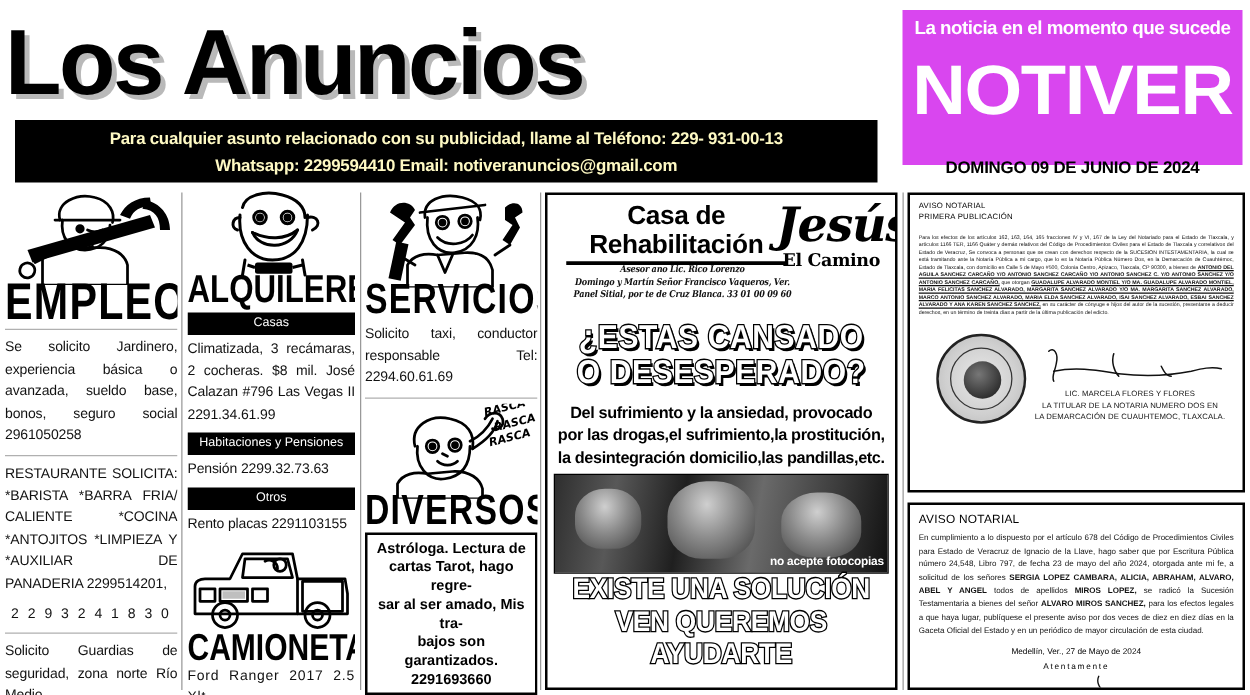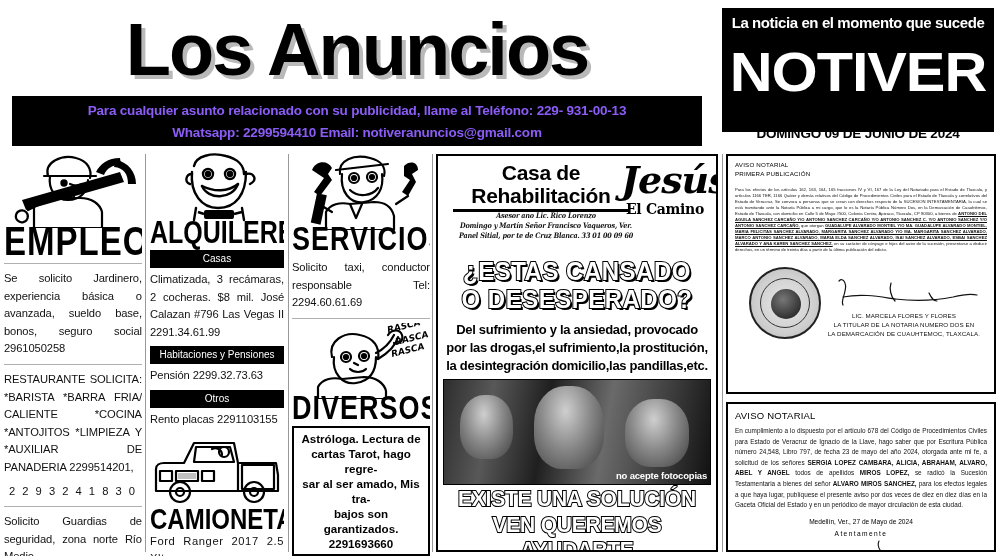--- a/index.html
+++ b/index.html
@@ -14,37 +14,37 @@
   .page { position: relative; width: 1000px; height: 556px; background:#fff; }
 
   
   .header { position:absolute; left:0; top:0; width:1000px; height:150px; }
 
   .masthead-wrap { position:absolute; left:4px; top:4px; width:706px; height:142px; }
   .masthead-title {
     position:absolute; left:0; top:2px; width:706px; height:88px;
     font-family:"Liberation Sans", sans-serif;
     font-weight:bold; font-size:74px; line-height:88px;
-    letter-spacing:-2px; text-align:center; color:#000;
+    letter-spacing:-2px; color:#000;
     text-shadow: 4px 4px 0 #b9b9b9;
     white-space:nowrap;
   }
   .masthead-contact {
     position:absolute; left:8px; top:92px; width:690px; height:50px;
-    background:#000; color:#8b5cf6; text-align:center;
+    background:#000; color:#fef9c3; text-align:center;
     padding-top:4px;
   }
   .masthead-contact div {
     font-size:13.5px; font-weight:bold; line-height:22px;
     letter-spacing:-0.2px; white-space:nowrap;
   }
 
   .notiver-box {
     position:absolute; left:722px; top:8px; width:272px; height:124px;
-    background:#000000; color:#fff; text-align:center;
+    background:#d946ef; color:#fff; text-align:center;
   }
   .notiver-tag {
     font-size:15px; font-weight:bold; line-height:26px;
     letter-spacing:-0.4px; white-space:nowrap; padding-top:2px;
   }
   .notiver-name {
     font-size:56px; font-weight:bold; line-height:72px;
     letter-spacing:-1px; white-space:nowrap;
     transform: scaleX(1.06); transform-origin:center;
   }
@@ -142,21 +142,21 @@
     paint-order: stroke fill;
     text-shadow: 2px 2px 0 #000;
     transform:scaleY(1.1);
   }
 
   .ca-desc {
     text-align:center; font-size:13px; font-weight:bold;
     line-height:18px; letter-spacing:-0.3px; margin-top:4px;
   }
   .ca-photo {
-    margin-top:4px; height:106px; border:1px solid #000;
+    margin-top:4px; height:80px; border:1px solid #000;
     position:relative; overflow:hidden;
     background:linear-gradient(100deg,#2e2e2e 0%,#585858 18%,#1f1f1f 38%,#6a6a6a 60%,#3b3b3b 82%,#111 100%);
   }
   .ca-photo .fig {
     position:absolute; border-radius:45% 45% 40% 40%;
     background:radial-gradient(ellipse at 45% 30%, #cfcfcf 0%, #8a8a8a 45%, #3d3d3d 100%);
   }
   .f1 { left:6%;  top:14%; width:20%; height:62%; }
   .f2 { left:34%; top:6%;  width:26%; height:80%; }
   .f3 { left:68%; top:18%; width:24%; height:66%; }

